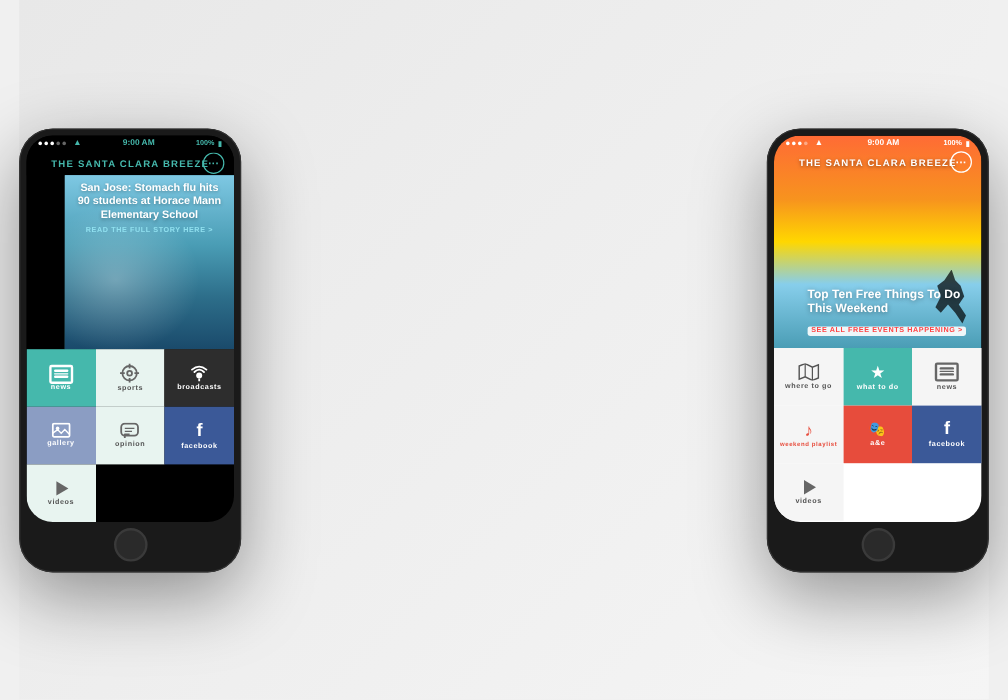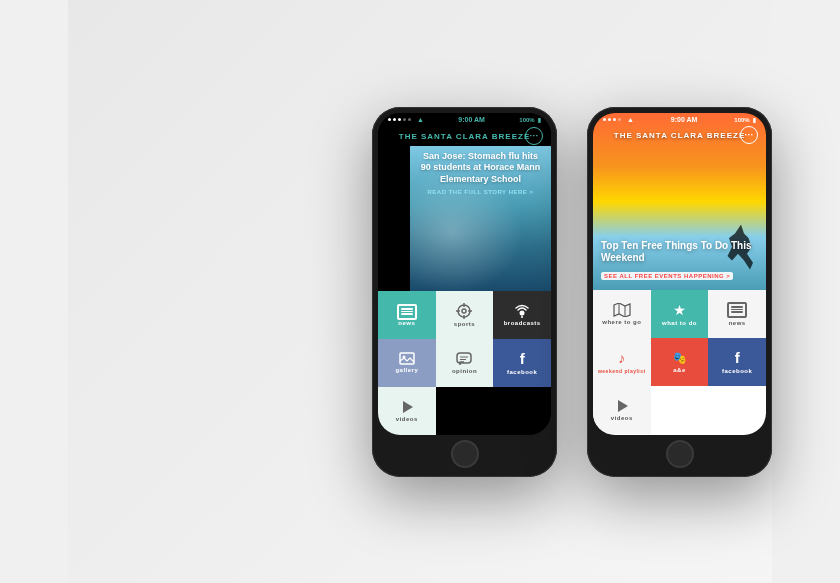--- a/index.html
+++ b/index.html
@@ -8,26 +8,26 @@
       height: 583px;
       background: #f0f0f0;
       display: flex;
       align-items: center;
       justify-content: center;
       font-family: -apple-system, BlinkMacSystemFont, 'Helvetica Neue', Arial, sans-serif;
       overflow: hidden;
     }
 
     .scene {
-      width: 704px;
+      width: 808px;
       height: 583px;
       background: linear-gradient(135deg, #e8e8e8 0%, #f5f5f5 100%);
       display: flex;
       align-items: center;
-      justify-content: flex-end;
+      justify-content: space-between;
       gap: 30px;
       position: relative;
     }
 
     
     .phone {
       width: 185px;
       height: 370px;
       background: #1a1a1a;
       border-radius: 28px;
@@ -442,21 +442,21 @@
 
           <div class="hero-section-2" style="position:absolute; top:0; left:0; right:0; height:55%;">
             <div class="sunset-bg"></div>
 
             <div style="position:absolute;right:10px;bottom:20px;width:30px;height:45px;background:rgba(0,0,0,0.7);clip-path:polygon(50% 0%, 30% 20%, 10% 30%, 20% 50%, 5% 70%, 20% 80%, 40% 65%, 60% 80%, 80% 100%, 90% 85%, 70% 65%, 85% 50%, 75% 30%, 60% 20%);"></div>
 
             <div style="position:absolute;top:14px;left:0;right:0;padding:4px 10px;display:flex;justify-content:center;align-items:center;">
               <span class="app-title ph2-title">THE SANTA CLARA BREEZE</span>
               <div class="more-btn" style="color:#fff;border-color:#fff;position:absolute;right:8px;">···</div>
             </div>
-            <div style="position:relative;z-index:2;">
+            <div style="position:relative;z-index:2;margin-left:20px;">
               <div class="hero-text-2">Top Ten Free Things To Do This Weekend</div>
               <div class="hero-link-2">SEE ALL FREE EVENTS HAPPENING &gt;</div>
             </div>
           </div>
 
           <div class="grid-section" style="position:absolute;bottom:0;left:0;right:0;height:45%;background:#fff;">
 
             <div class="grid-item p2-whereto" style="height:auto;">
               <div class="grid-icon">
                 <svg width="18" height="14" viewBox="0 0 18 14" fill="none">

